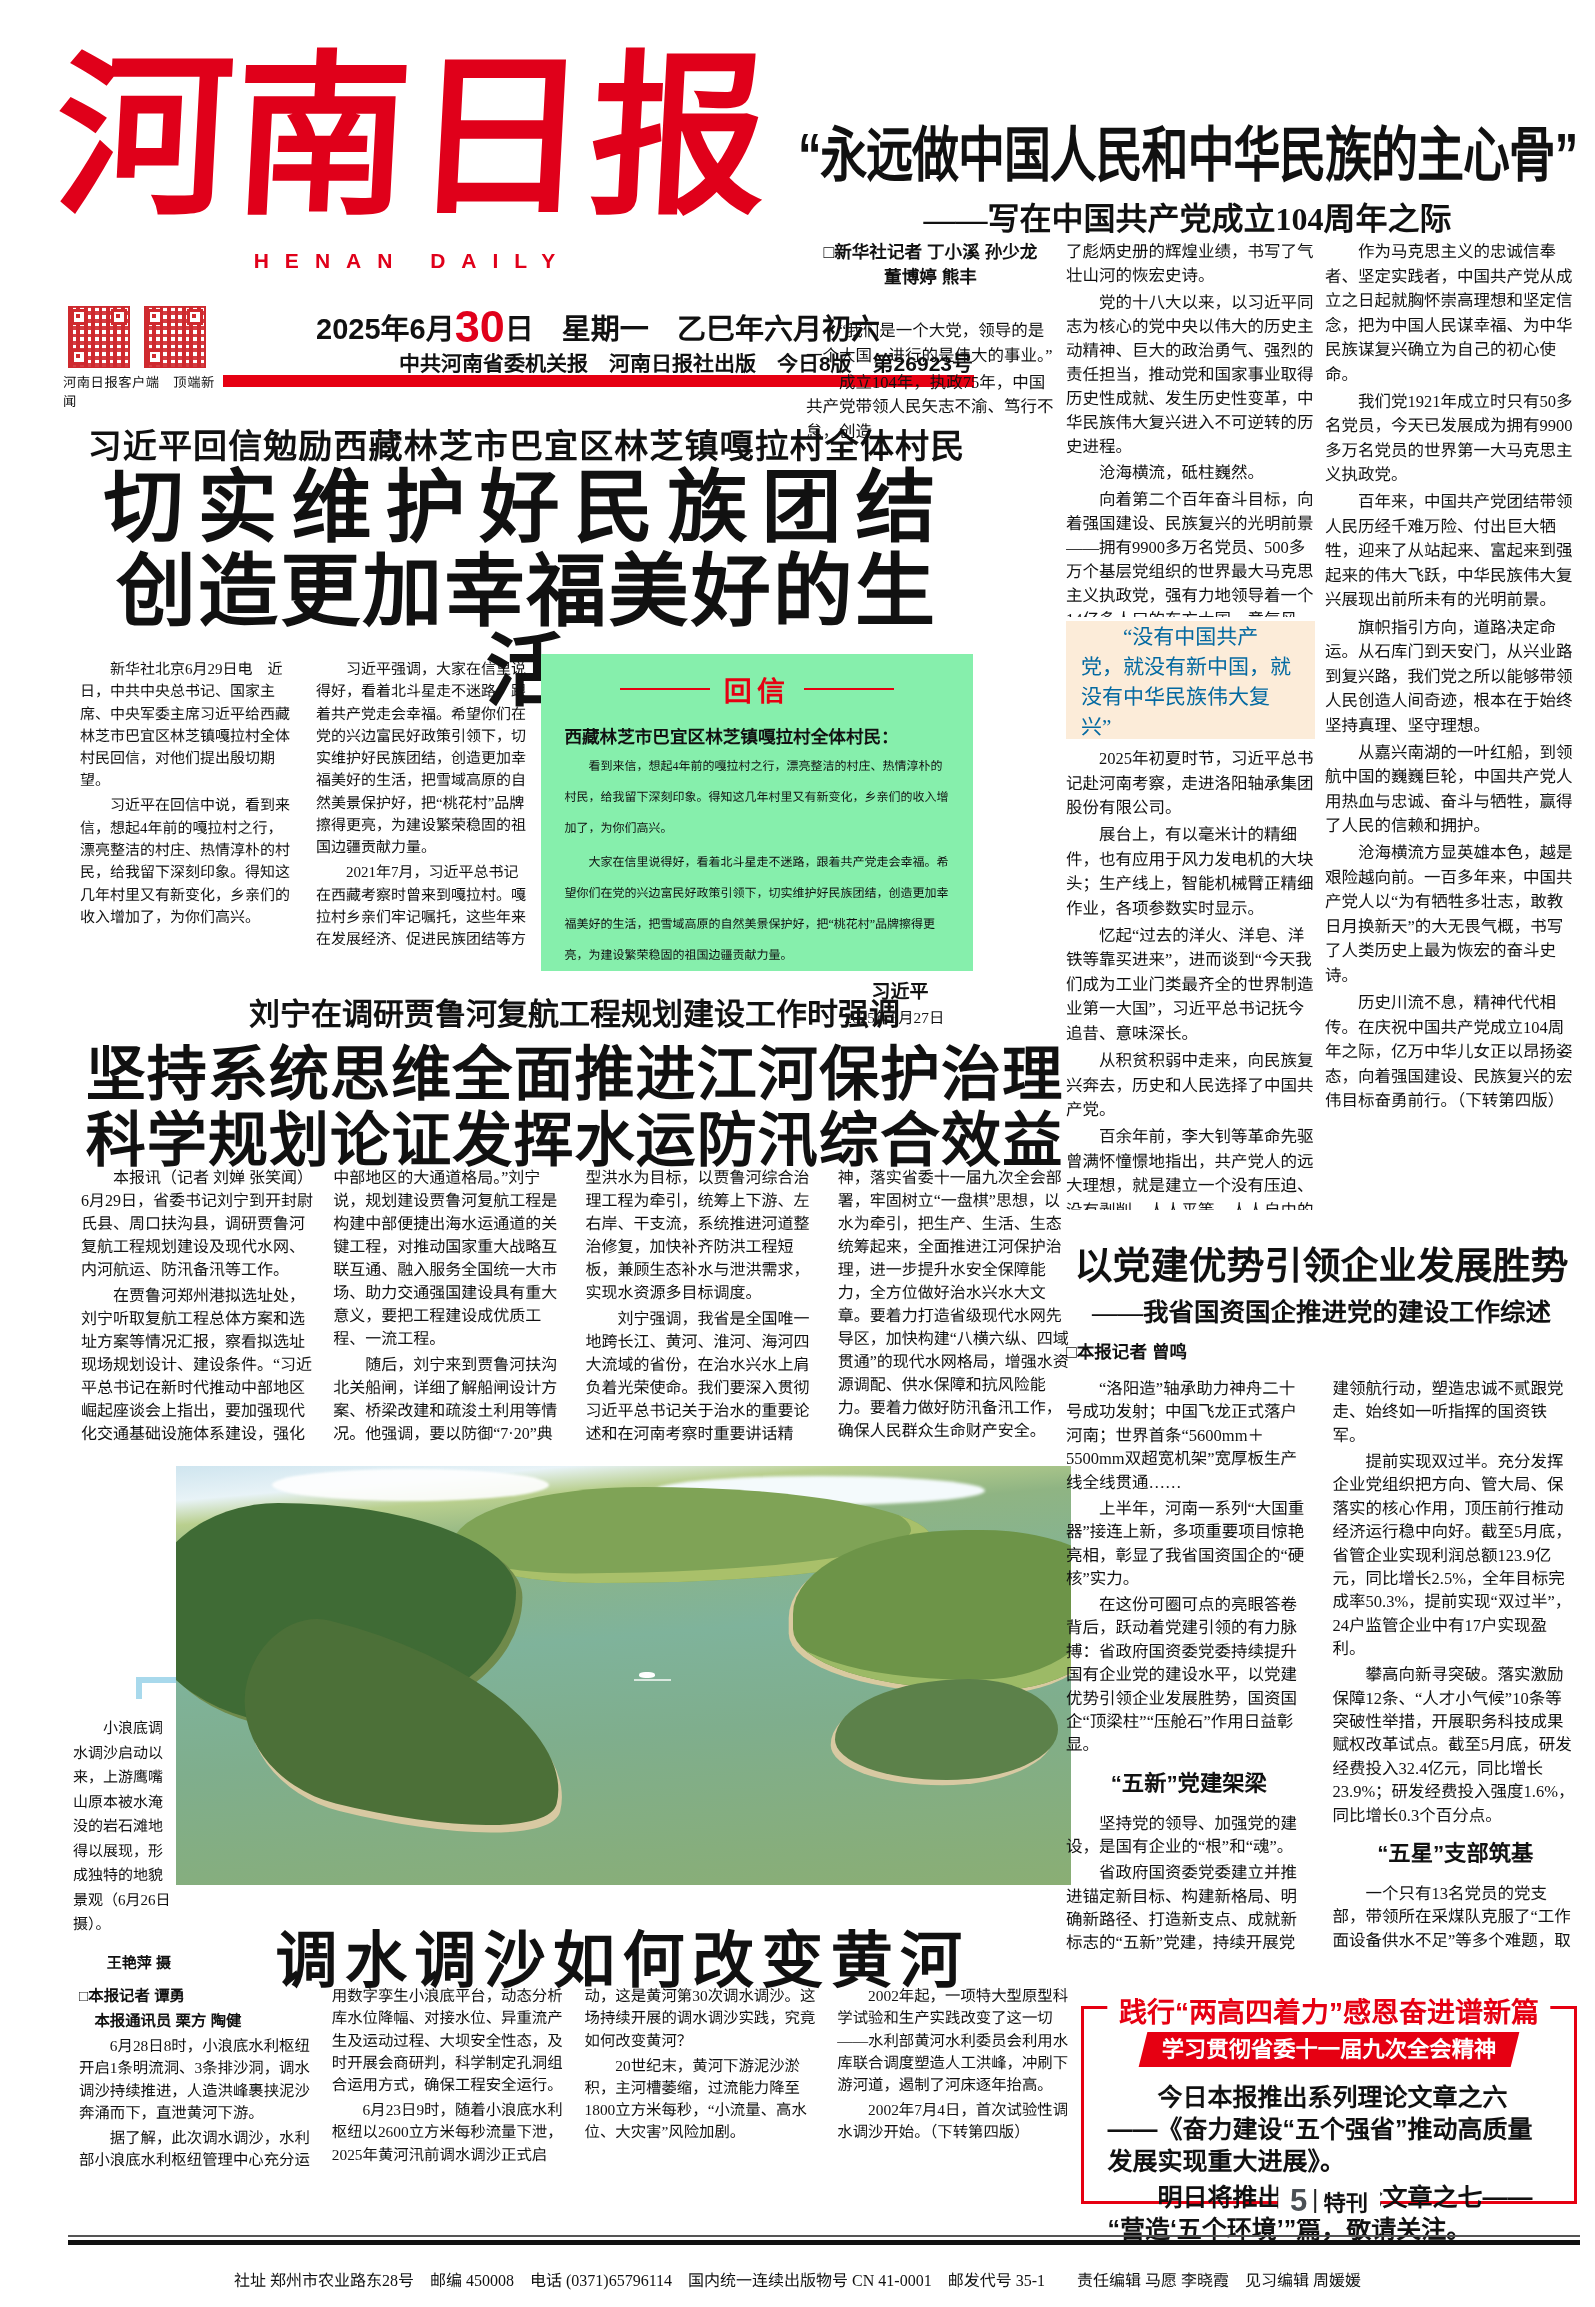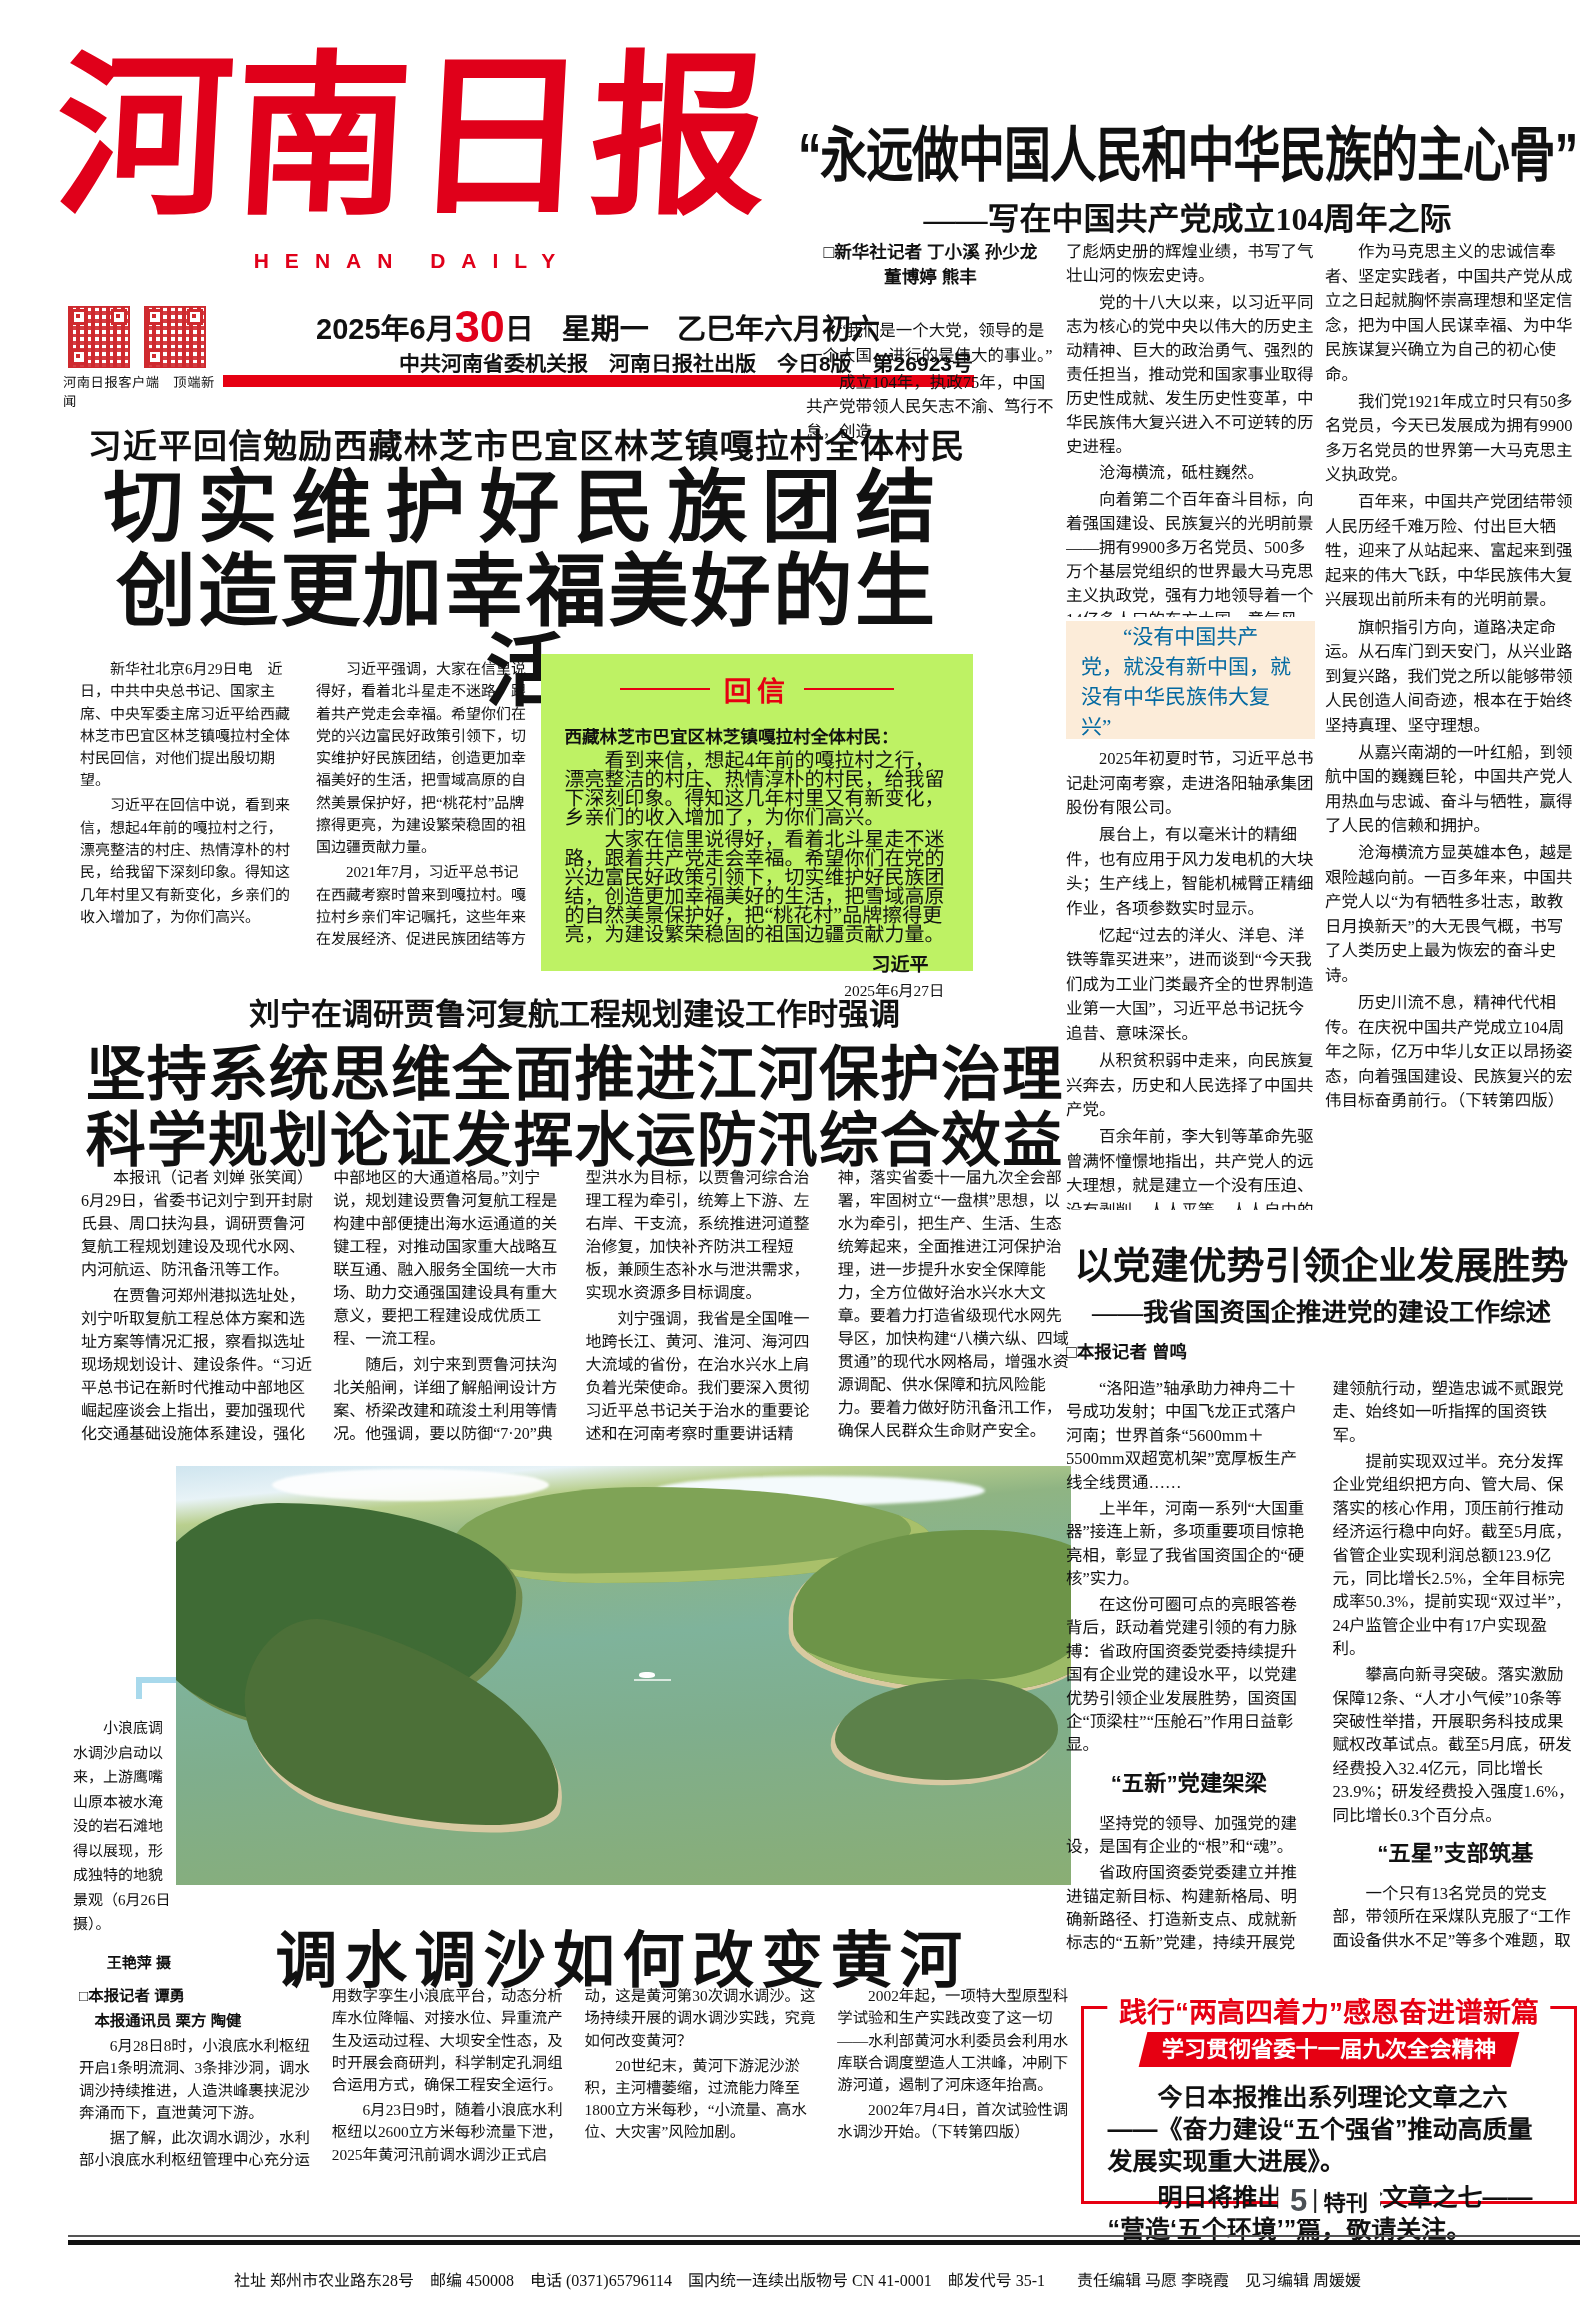--- a/index.html
+++ b/index.html
@@ -44,27 +44,27 @@
   #ann-colB2{left:1066px;top:747px;width:249px;height:463px;}
   #ann-colC{left:1325px;top:240px;width:249px;height:969px;}
   
   #reply-kicker{left:80px;top:419px;width:893px;text-align:center;font-size:34px;font-weight:bold;letter-spacing:1.1px;}
   .bigline{left:80px;width:893px;text-align:center;font-weight:900;line-height:1;}
   #reply-h1{top:468px;font-size:80px;letter-spacing:14px;}
   #reply-h2{top:552px;font-size:80px;letter-spacing:2.1px;}
   #reply-body{left:80px;top:658px;width:453px;height:312px;column-count:2;column-gap:19px;
               font-size:15px;line-height:22.3px;overflow:hidden;}
   
-  #letter{left:541px;top:654px;width:432px;height:317px;background:#bef264;box-sizing:border-box;
+  #letter{left:541px;top:654px;width:432px;height:317px;background:#86efac;box-sizing:border-box;
           padding:11.7px 23.4px 0;}
   #letter-titlerow{display:flex;align-items:center;justify-content:center;gap:14px;margin-top:3.2px;}
   .rline{width:90px;height:2.7px;background:#e60012;}
   #letter-title{color:#e60012;font-size:28px;font-weight:bold;letter-spacing:5.3px;}
   #letter-salute{font-size:17.6px;font-weight:bold;margin-top:14px;}
-  #letter .flow{margin-top:3.2px;font-size:20px;line-height:19px;}
+  #letter .flow{margin-top:3.2px;font-size:12px;line-height:31px;}
   #letter-sig{text-align:right;font-size:19px;font-weight:bold;margin-top:5.3px;padding-right:21px;}
   #letter-date{text-align:right;font-size:15.4px;margin-top:2.1px;padding-right:5.3px;}
   
   #liu-kicker{left:80px;top:989px;width:989px;text-align:center;font-size:31px;font-weight:bold;}
   #liu-h1{left:80px;top:1025px;width:989px;text-align:center;font-weight:900;font-size:60px;letter-spacing:1.1px;}
   #liu-h2{left:80px;top:1091px;width:989px;text-align:center;font-weight:900;font-size:60px;letter-spacing:1.1px;}
   #liu-body{left:81px;top:1166px;width:990px;height:297px;column-count:4;column-gap:19px;
             font-size:16px;line-height:23px;overflow:hidden;}
   
   #photo{left:176px;top:1466px;width:895px;height:419px;overflow:hidden;

